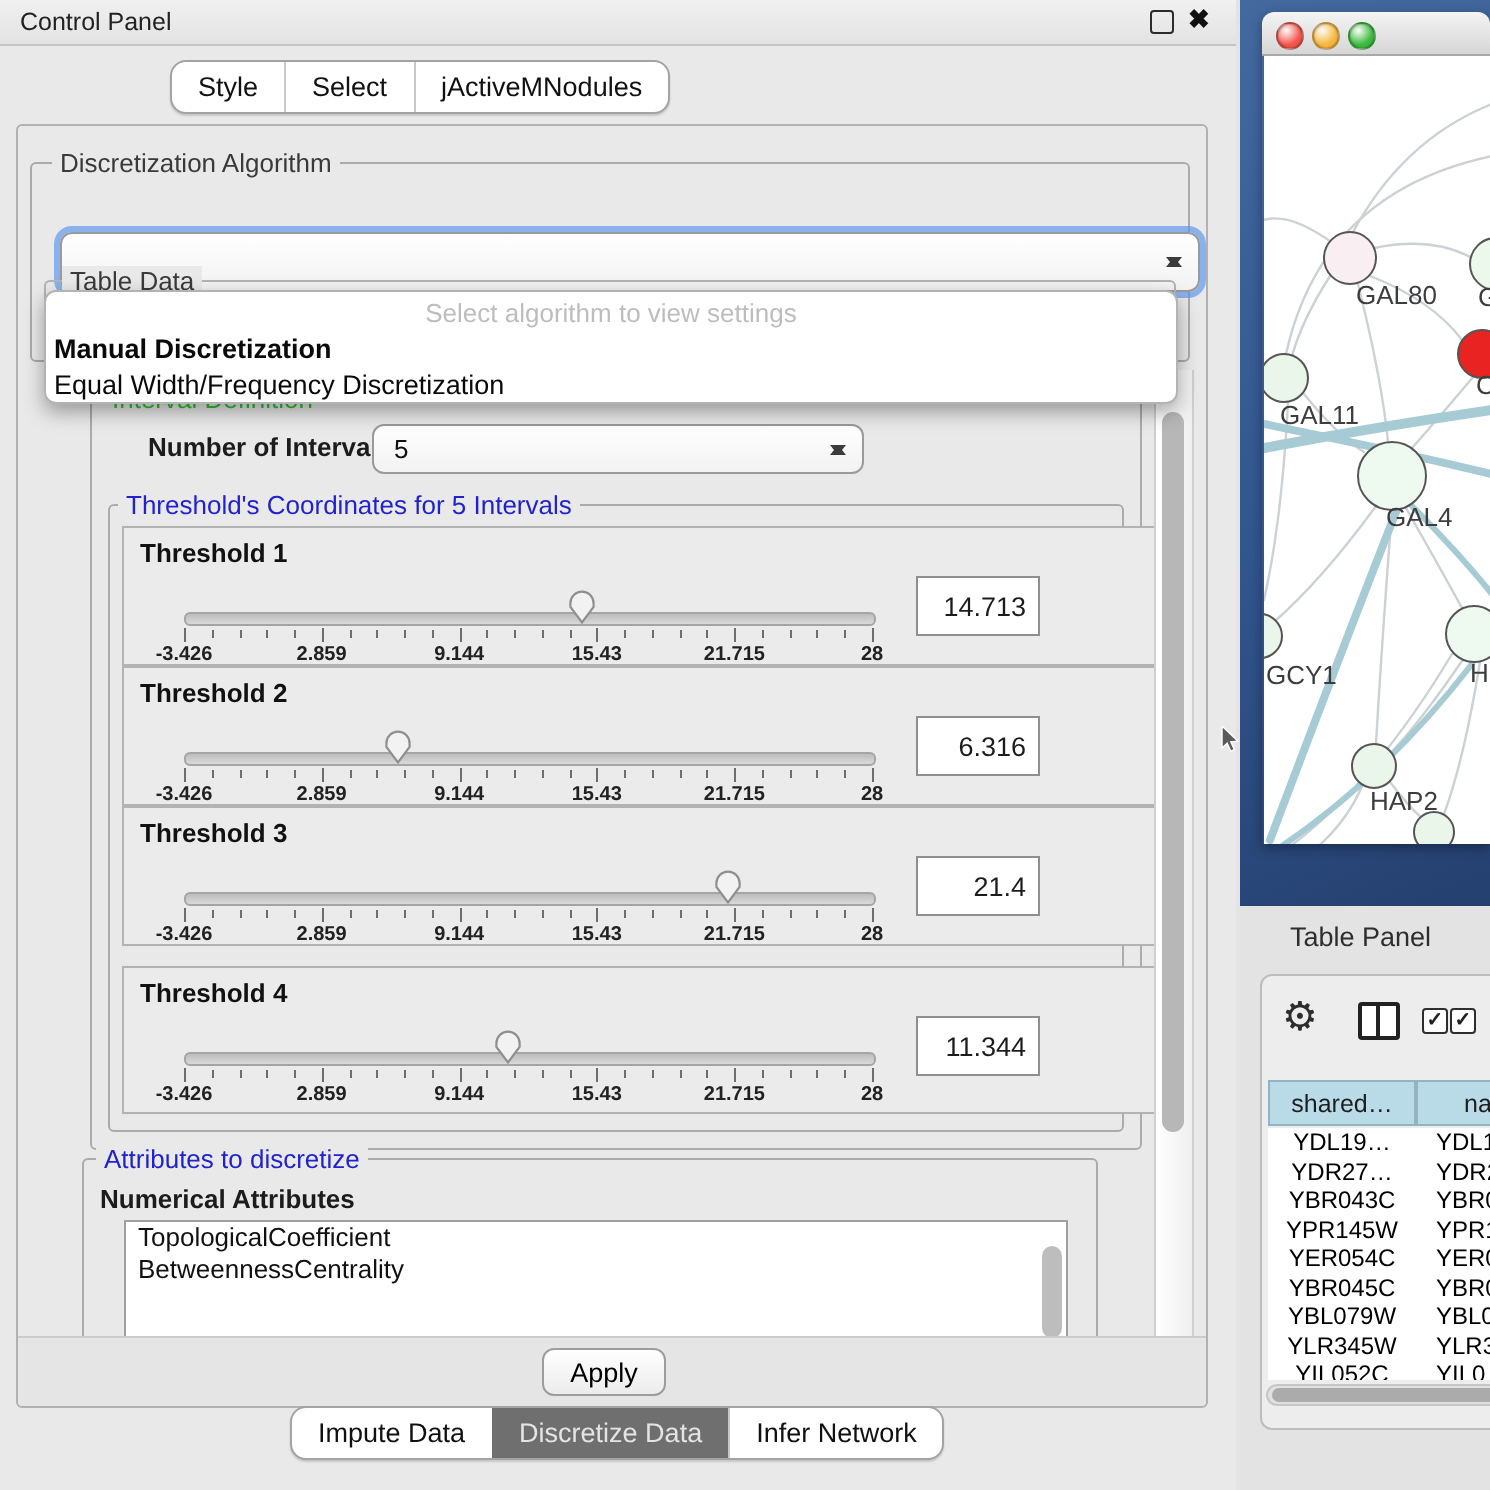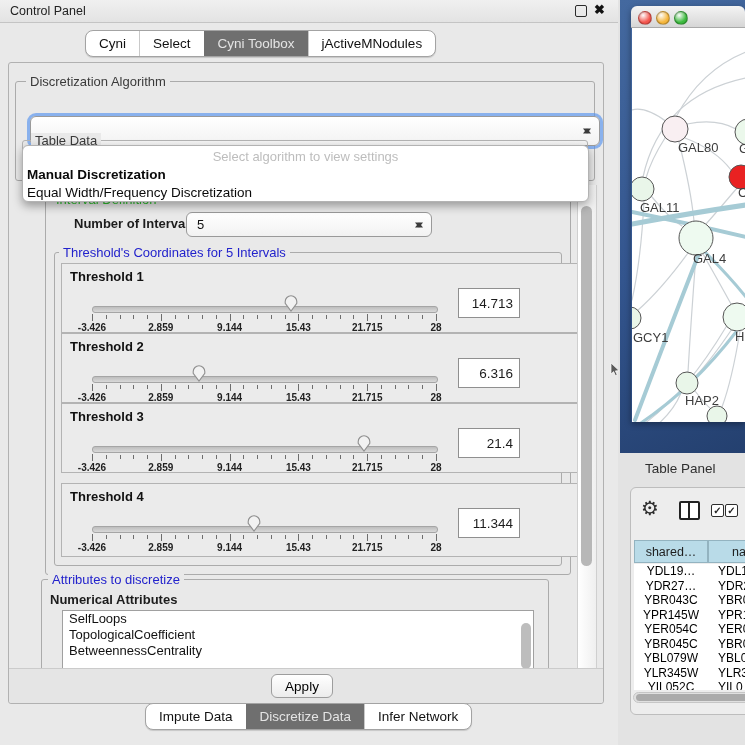--- a/index.html
+++ b/index.html
@@ -96,27 +96,24 @@
 
   <div class="left-panel">
     <div class="titlebar">
       <span class="t">Control Panel</span>
       <span class="float-icon"></span>
       <span class="close-icon">✖</span>
     </div>
 
     <div id="topTabs" class="seg-control" style="left:85px;top:30px;">
         <span class="seg">
-          <span>Cyni</span>
+          <span>Style</span>
         </span>
         <span class="seg">
           <span>Select</span>
-        </span>
-        <span class="seg sel">
-          <span>Cyni Toolbox</span>
         </span>
         <span class="seg">
           <span>jActiveMNodules</span>
         </span>
       </div>
 
     <div class="content-frame">
 
       <div class="groupbox" style="left:6px;top:18px;width:578px;height:98px;text-align:center;">
         <span class="legend gray" style="left:10px;">Discretization Algorithm</span>
@@ -305,21 +302,20 @@
                 </div>
               </div>
           </div>
         </div>
 
         <div class="groupbox" style="left:26px;top:394px;width:506px;height:150px;">
           <span class="legend blue" style="left:6px;">Attributes to discretize</span>
           <span class="abs bold" style="left:8px;top:12px;font-size:13px;">Numerical Attributes</span>
           <div class="listbox" style="left:20px;top:30px;width:470px;height:110px;">
             <div id="attrItems">
-                <div class="item">SelfLoops</div>
                 <div class="item">TopologicalCoefficient</div>
                 <div class="item">BetweennessCentrality</div>
               </div>
             <div class="lthumb"></div>
           </div>
         </div>
       </div>
 
       <div class="vscroll">
         <div class="thumbv"></div>

